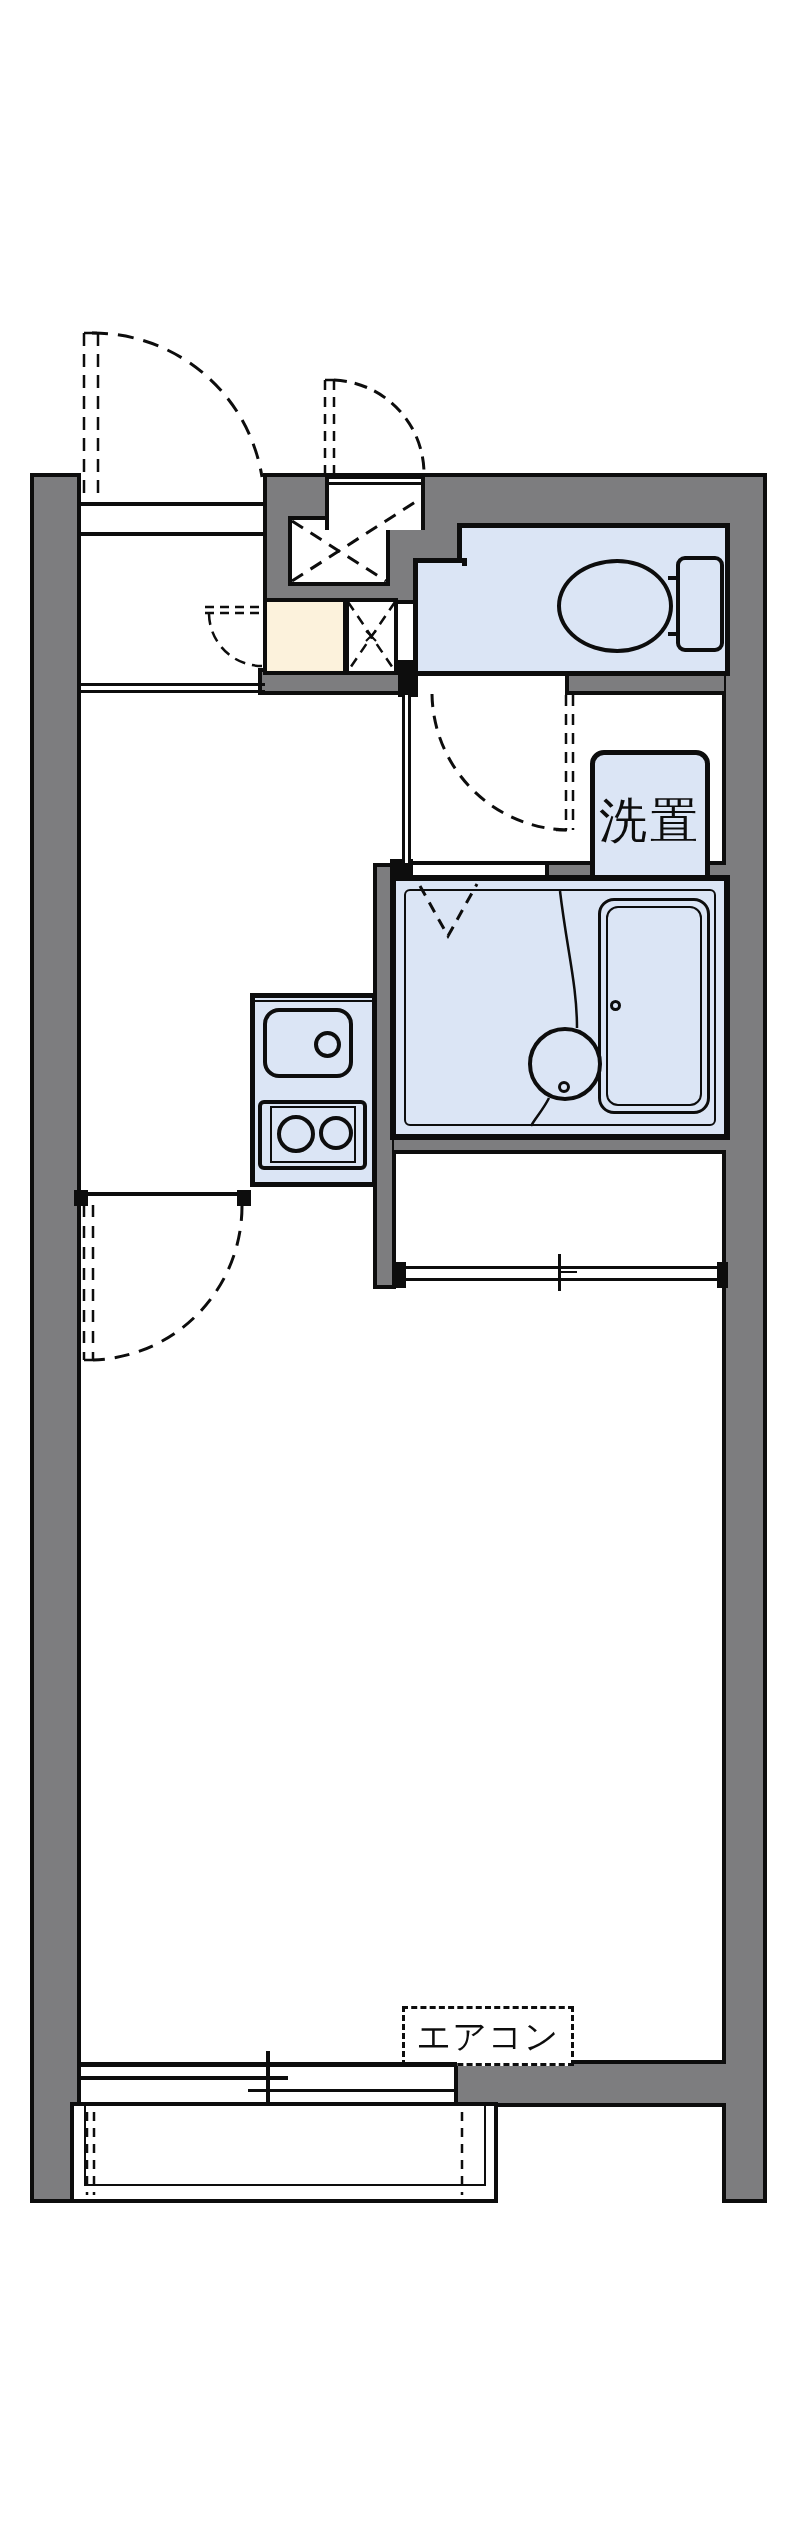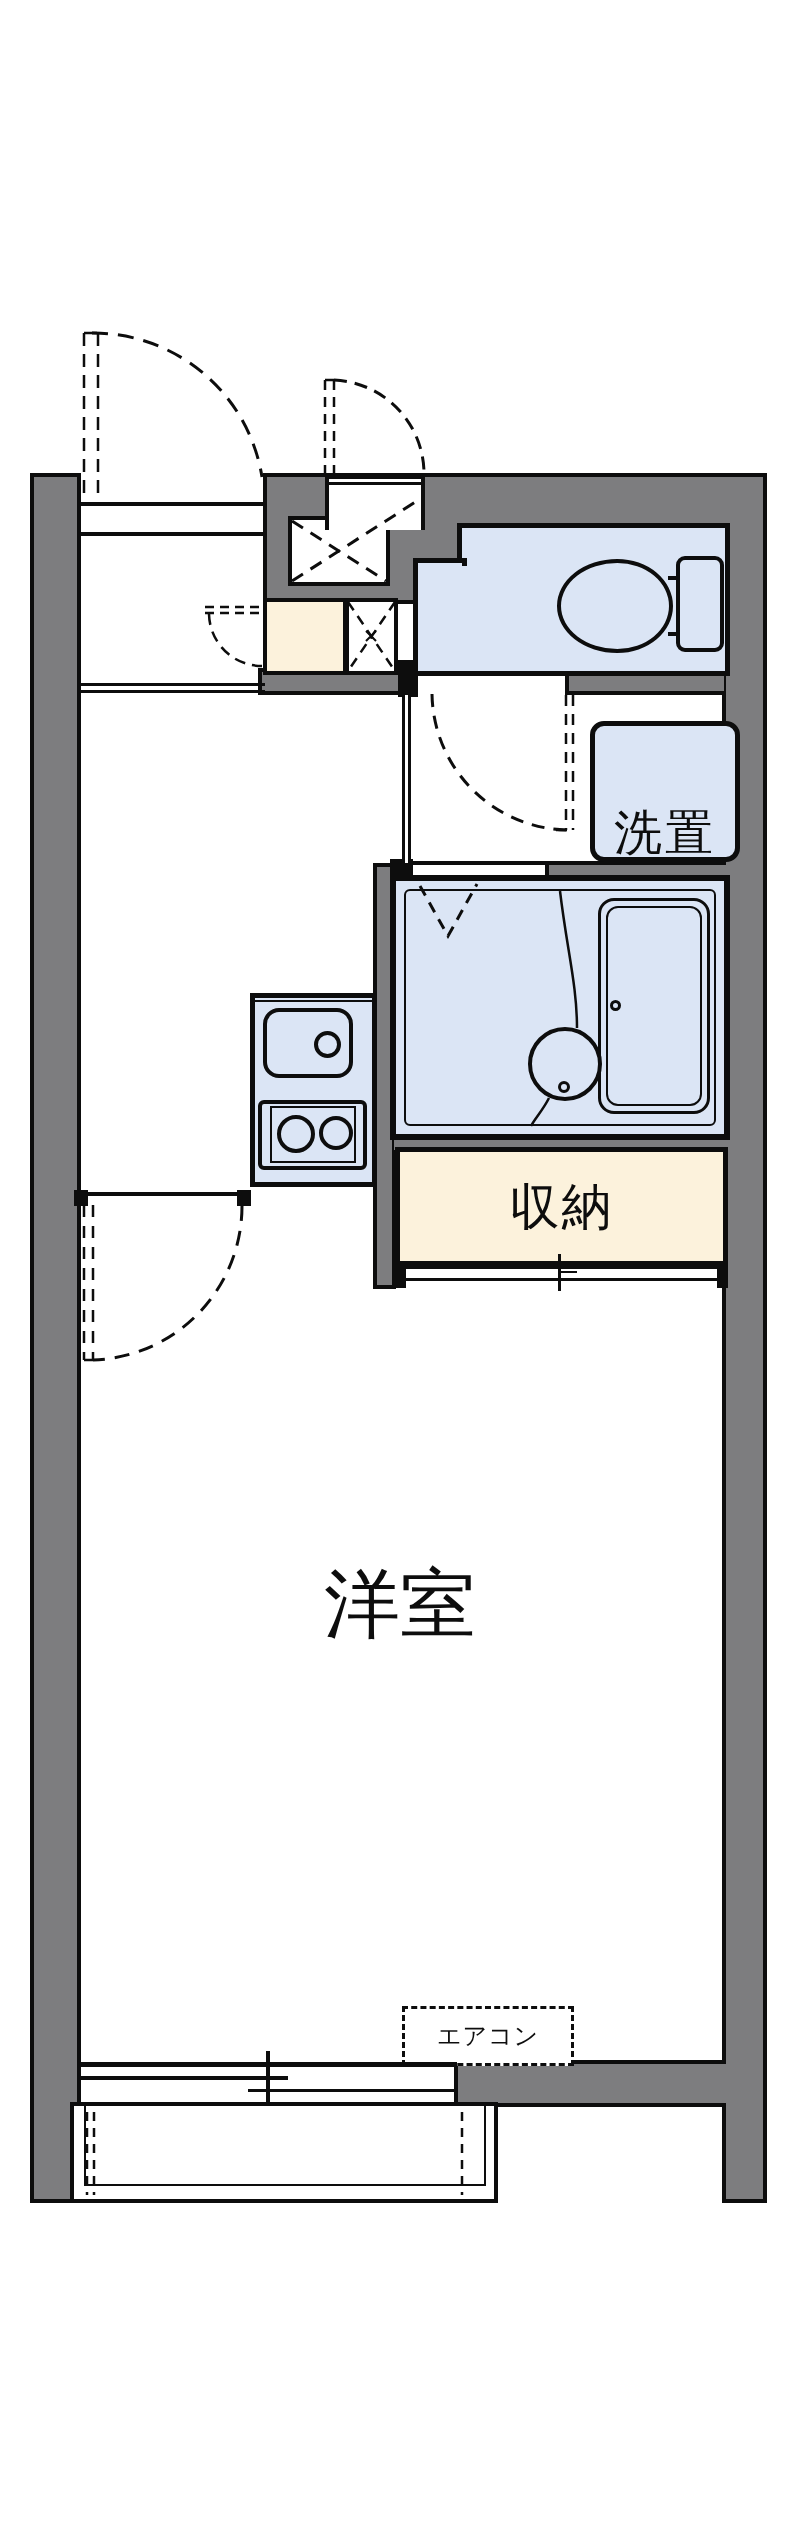--- a/index.html
+++ b/index.html
@@ -14,21 +14,21 @@
   .box-cream{background:#fcf2dc;border:4px solid #0d0d0d;}
   .fixture{border:4px solid #0d0d0d;background:transparent;}
   .thin{border:2px solid #0d0d0d;background:transparent;}
   .centered{display:flex;align-items:center;justify-content:center;}
   .jp{color:#0d0d0d;line-height:1;}
   #room-name{font-size:76px;text-align:center;}
   #room-area{font-size:54px;text-align:center;white-space:nowrap;}
   #room-area sup{font-size:0.55em;vertical-align:super;}
   #closet-label{font-size:50px;letter-spacing:2px;}
   #laundry-label{font-size:48px;letter-spacing:3px;}
-  #aircon-label{font-size:24px;letter-spacing:1px;}
+  #aircon-label{font-size:34px;letter-spacing:1px;}
   svg{position:absolute;left:0;top:0;pointer-events:none;}
   svg path{fill:none;stroke:#0d0d0d;}
 </style>
 </head>
 <body>
 
 <div id="canvas">
 
   <div class="abs blk" style="left:30px;top:473px;width:51px;height:1730px;"></div>
   <div class="abs blk" style="left:263px;top:473px;width:504px;height:57px;"></div>
@@ -70,21 +70,21 @@
   <div class="abs box-white" style="left:345px;top:598px;width:53px;height:77px;"></div>
 
   <div class="abs room-blue" style="left:457px;top:523px;width:273px;height:153px;"></div>
   <div class="abs room-blue" style="left:413px;top:558px;width:54px;height:118px;"></div>
   <div class="abs" style="left:455px;top:566px;width:14px;height:105px;background:#dbe5f5;"></div>
   <div class="abs fixture" style="left:557px;top:559px;width:116px;height:94px;border-radius:52% 48% 48% 52% / 50% 50% 50% 50%;"></div>
   <div class="abs fixture" style="left:676px;top:556px;width:48px;height:96px;border-radius:9px;"></div>
   <div class="abs blk" style="left:668px;top:576px;width:10px;height:4px;"></div>
   <div class="abs blk" style="left:668px;top:632px;width:10px;height:4px;"></div>
 
-  <div class="abs room-blue centered" style="left:590px;top:721px;width:150px;height:141px;border-radius:14px;align-items:flex-end;">
+  <div class="abs room-blue centered" style="left:590px;top:750px;width:120px;height:141px;border-radius:14px;">
     <span id="laundry-label" class="jp">洗置</span>
   </div>
 
   <div class="abs line" style="left:413px;top:861px;width:132px;height:4px;"></div>
   <div class="abs" style="left:413px;top:865px;width:132px;height:10px;background:#fff;"></div>
   <div class="abs room-blue" style="left:390px;top:875px;width:340px;height:265px;border-width:6px;"></div>
   <div class="abs thin" style="left:404px;top:889px;width:312px;height:237px;border-radius:6px;"></div>
   <div class="abs" style="left:598px;top:898px;width:112px;height:216px;border:3px solid #0d0d0d;border-radius:16px;"></div>
   <div class="abs thin" style="left:606px;top:906px;width:96px;height:200px;border-radius:12px;"></div>
   <div class="abs fixture" style="left:528px;top:1027px;width:74px;height:74px;border-radius:50%;background:#dbe5f5;"></div>
@@ -93,35 +93,31 @@
 
   <div class="abs room-blue" style="left:250px;top:993px;width:127px;height:194px;"></div>
   <div class="abs line" style="left:255px;top:1000px;width:117px;height:2px;"></div>
   <div class="abs fixture" style="left:263px;top:1008px;width:90px;height:70px;border-radius:16px;"></div>
   <div class="abs fixture" style="left:314px;top:1031px;width:27px;height:27px;border-radius:50%;"></div>
   <div class="abs fixture" style="left:258px;top:1100px;width:109px;height:70px;border-radius:6px;"></div>
   <div class="abs thin" style="left:270px;top:1106px;width:86px;height:57px;"></div>
   <div class="abs fixture" style="left:277px;top:1115px;width:38px;height:38px;border-radius:50%;"></div>
   <div class="abs fixture" style="left:319px;top:1116px;width:34px;height:34px;border-radius:50%;"></div>
 
-  <div class="abs box-cream centered" style="left:395px;top:1147px;width:333px;height:119px;border-width:5px;">
-    <span id="closet-label" class="jp">収納</span>
-  </div>
   <div class="abs line" style="left:402px;top:1266px;width:320px;height:3px;"></div>
   <div class="abs line" style="left:402px;top:1278px;width:320px;height:3px;"></div>
   <div class="abs blk" style="left:395px;top:1262px;width:11px;height:26px;"></div>
   <div class="abs blk" style="left:717px;top:1262px;width:11px;height:26px;"></div>
   <div class="abs blk" style="left:558px;top:1254px;width:3px;height:37px;"></div>
   <div class="abs blk" style="left:561px;top:1271px;width:16px;height:2px;"></div>
 
   <div class="abs line" style="left:81px;top:1192px;width:162px;height:4px;"></div>
   <div class="abs blk" style="left:74px;top:1190px;width:14px;height:16px;"></div>
   <div class="abs blk" style="left:237px;top:1190px;width:14px;height:16px;"></div>
 
-  <div id="room-name" class="abs jp" style="left:180px;top:1566px;width:440px;height:80px;">洋室</div>
 
   <div class="abs centered" style="left:402px;top:2006px;width:172px;height:60px;border:3px dashed #0d0d0d;background:#fff;">
     <span id="aircon-label" class="jp">エアコン</span>
   </div>
 
   <div class="abs line" style="left:81px;top:2062px;width:376px;height:5px;"></div>
   <div class="abs line" style="left:81px;top:2076px;width:207px;height:4px;"></div>
   <div class="abs line" style="left:248px;top:2089px;width:209px;height:3px;"></div>
   <div class="abs line" style="left:266px;top:2051px;width:4px;height:67px;"></div>
 

